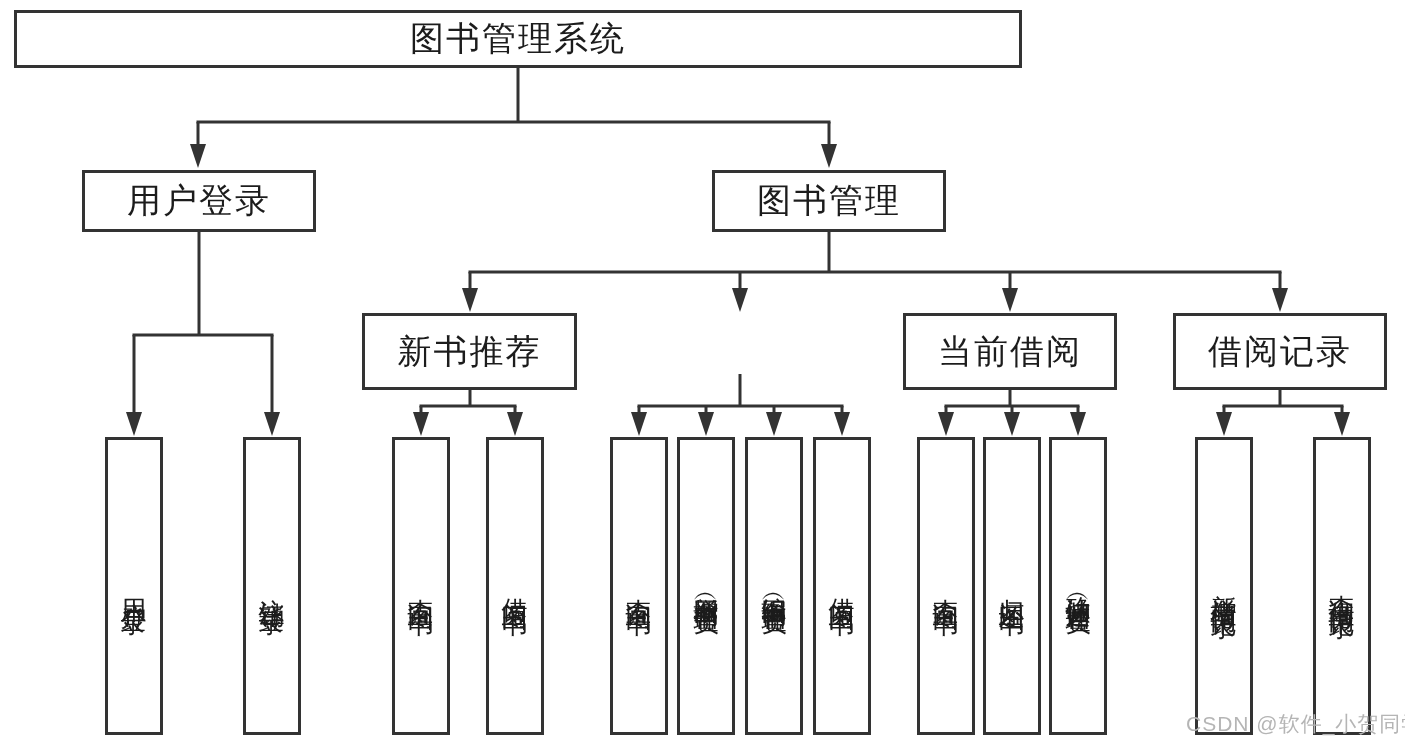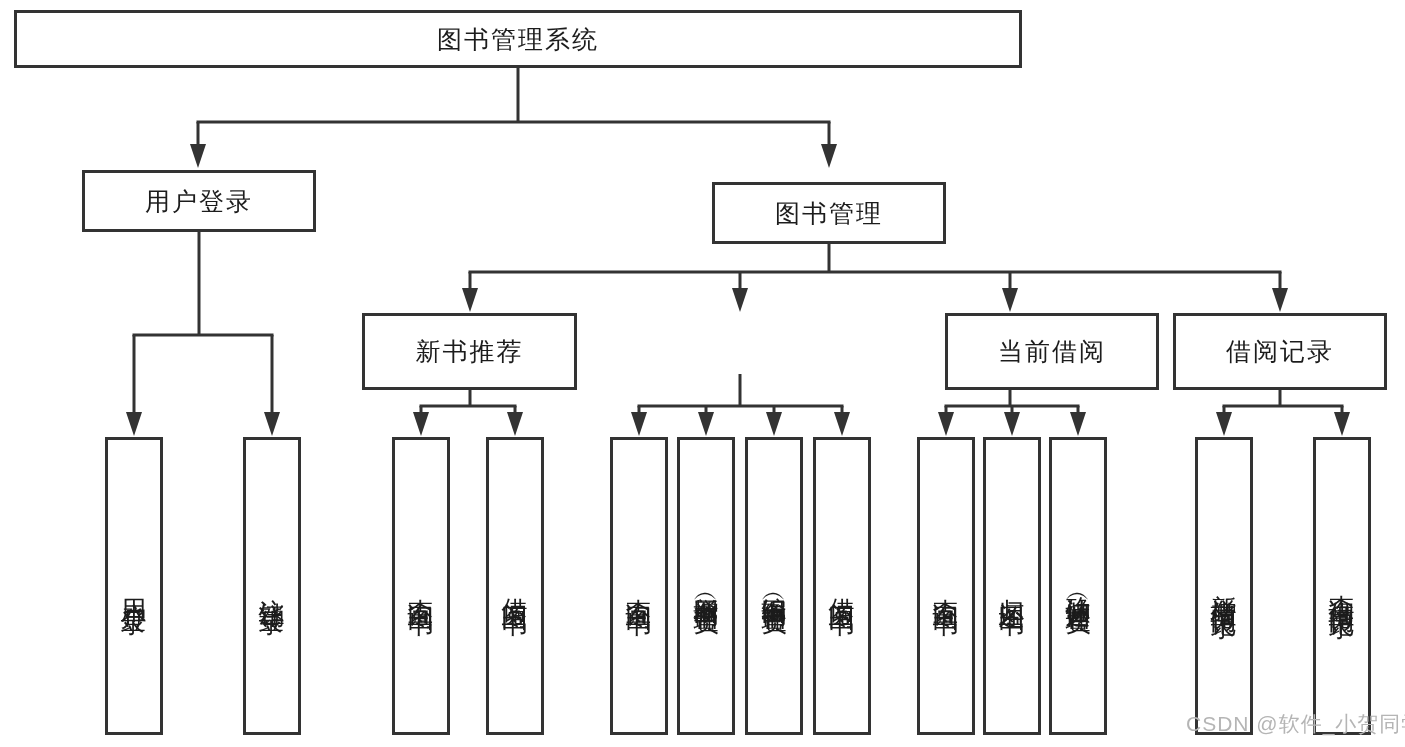--- a/index.html
+++ b/index.html
@@ -32,21 +32,21 @@
 
   .node {
     position: absolute;
     background: var(--bg);
     border: 3px solid var(--line);
     display: flex;
     align-items: center;
     justify-content: center;
   }
   .node .lbl {
-    font-size: 25px;
+    font-size: 34px;
     letter-spacing: 2px;
     color: var(--text);
     white-space: nowrap;
   }
   .node.h58 { height: 58px; }
   .node.h62 { height: 62px; }
   .node.h61 { height: 77px; }
 
   .leaf {
     position: absolute;
@@ -155,28 +155,28 @@
     </g>
   </svg>
 
   <div class="node h58" style="left:14px; top:10px; width:1008px;">
     <span class="lbl">图书管理系统</span>
   </div>
 
   <div class="node h62" style="left:82px; top:170px; width:234px;">
     <span class="lbl">用户登录</span>
   </div>
-  <div class="node h62" style="left:712px; top:170px; width:234px;margin-top:12px;">
+  <div class="node h62" style="left:712px; top:170px; width:234px;">
     <span class="lbl">图书管理</span>
   </div>
 
   <div class="node h61" style="left:362px; top:313px; width:215px;">
     <span class="lbl">新书推荐</span>
   </div>
-  <div class="node h61" style="left:903px; top:313px; width:214px;margin-left:42px;">
+  <div class="node h61" style="left:903px; top:313px; width:214px;">
     <span class="lbl">当前借阅</span>
   </div>
   <div class="node h61" style="left:1173px; top:313px; width:214px;">
     <span class="lbl">借阅记录</span>
   </div>
 
   <div class="leaf" style="left:105px;">
     <span class="vlbl">用户登录</span>
   </div>
   <div class="leaf" style="left:243px;">

